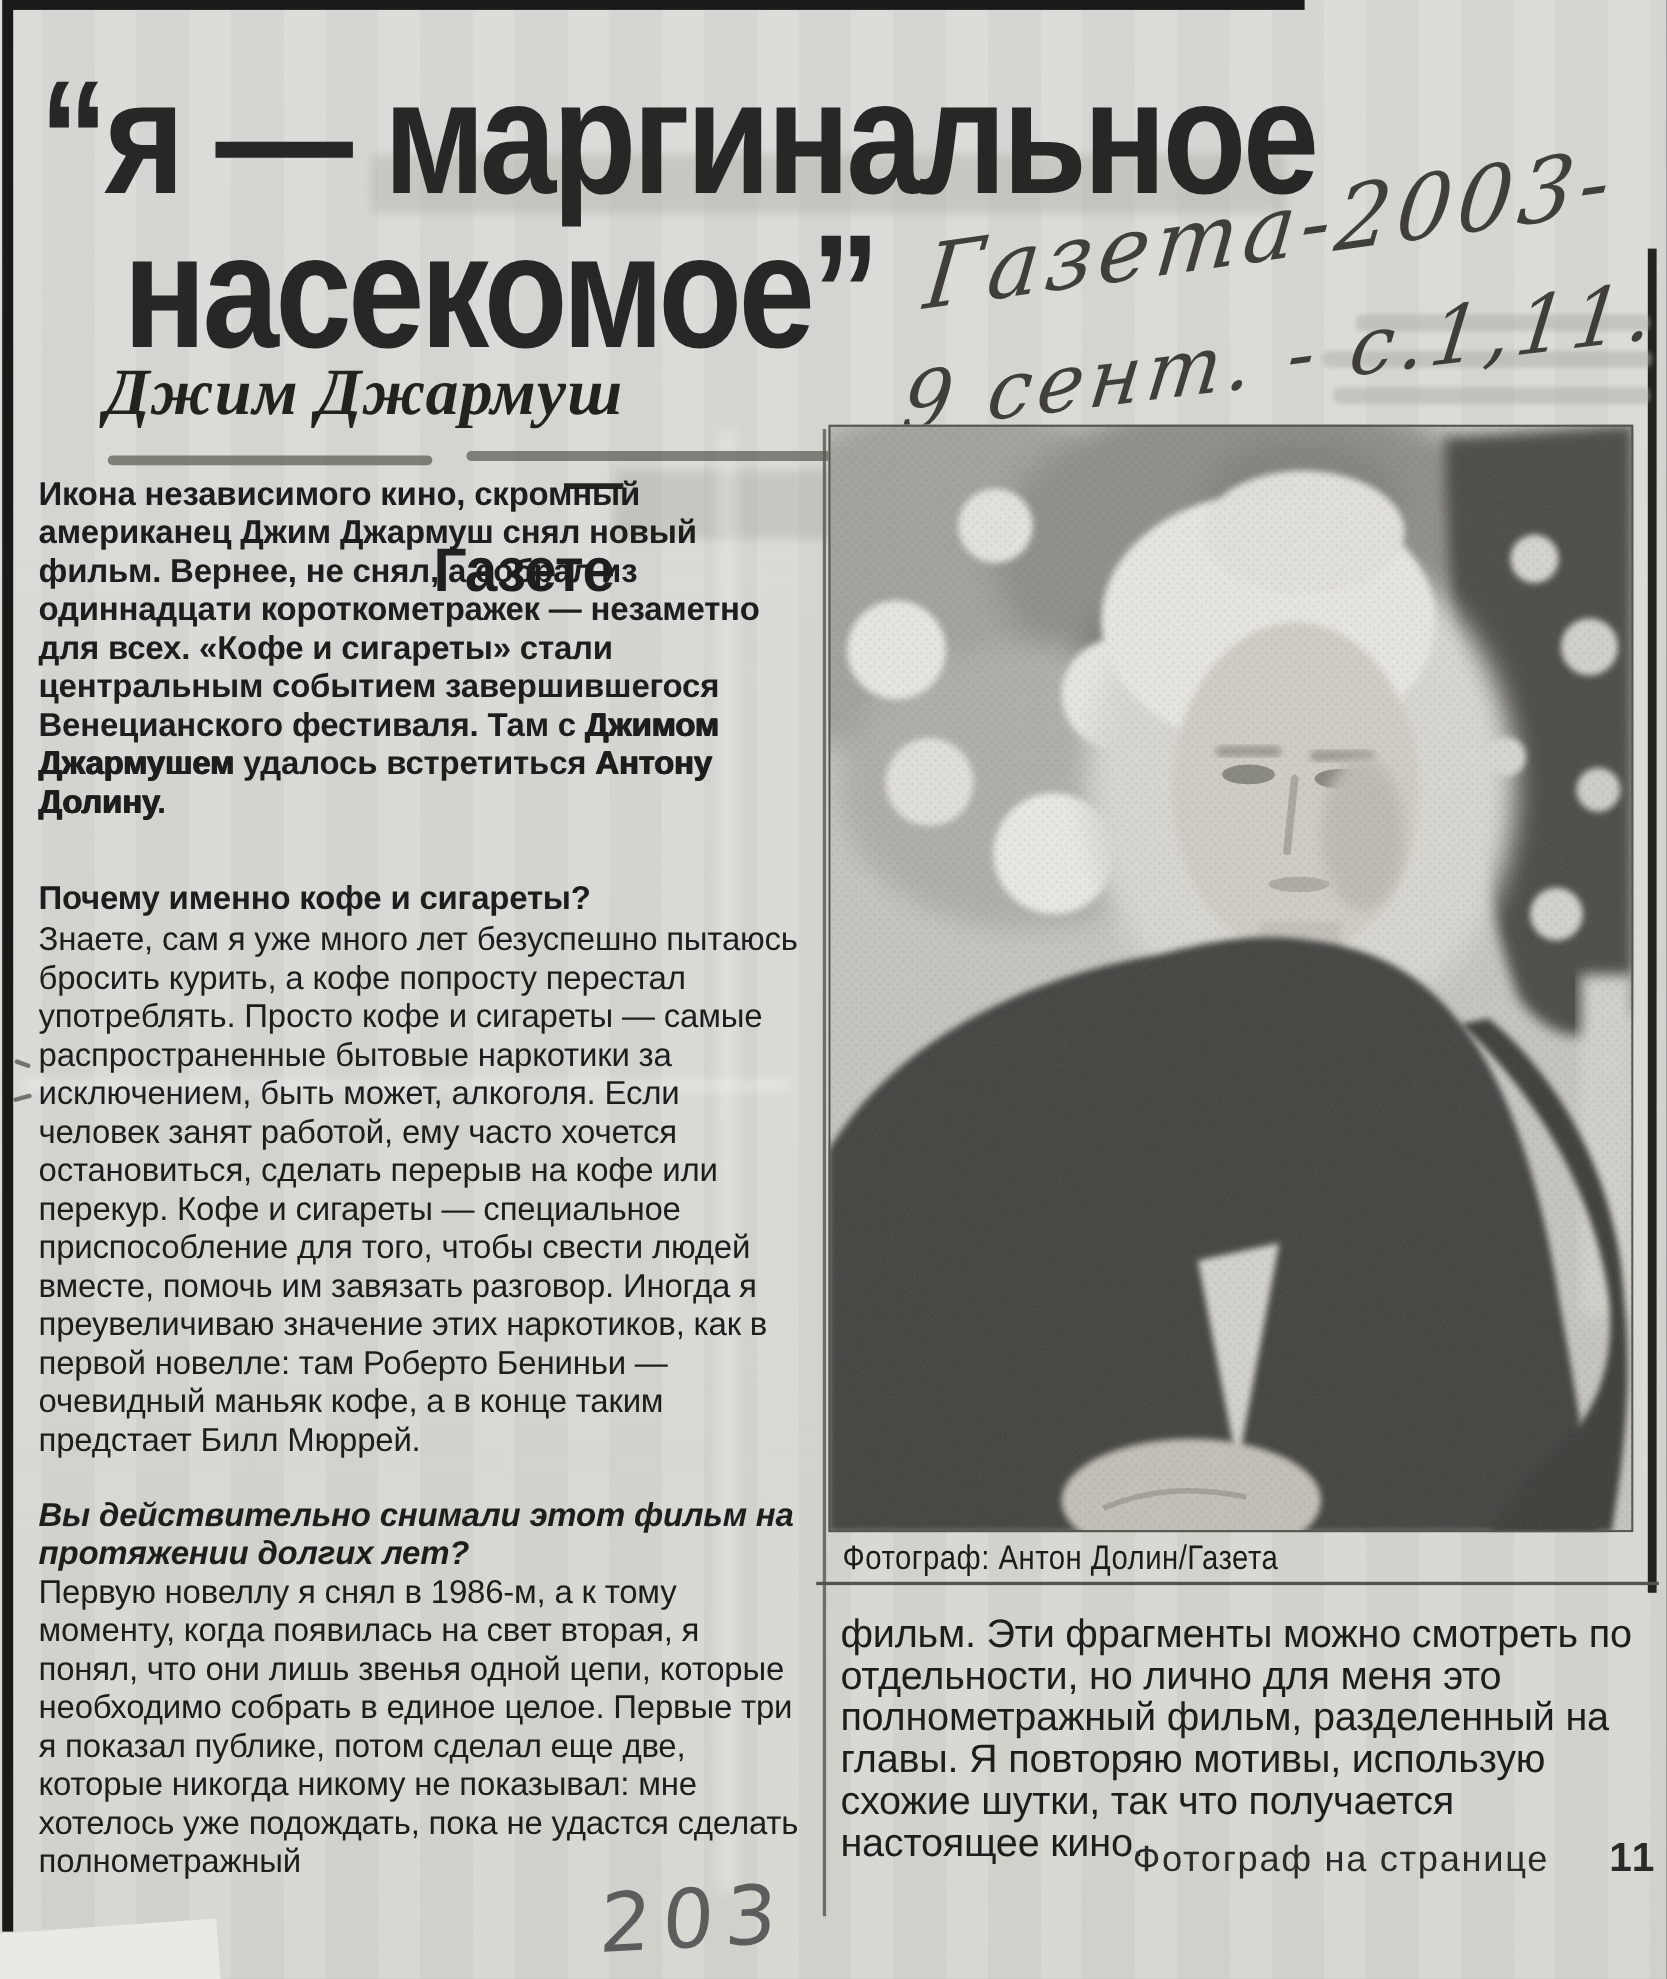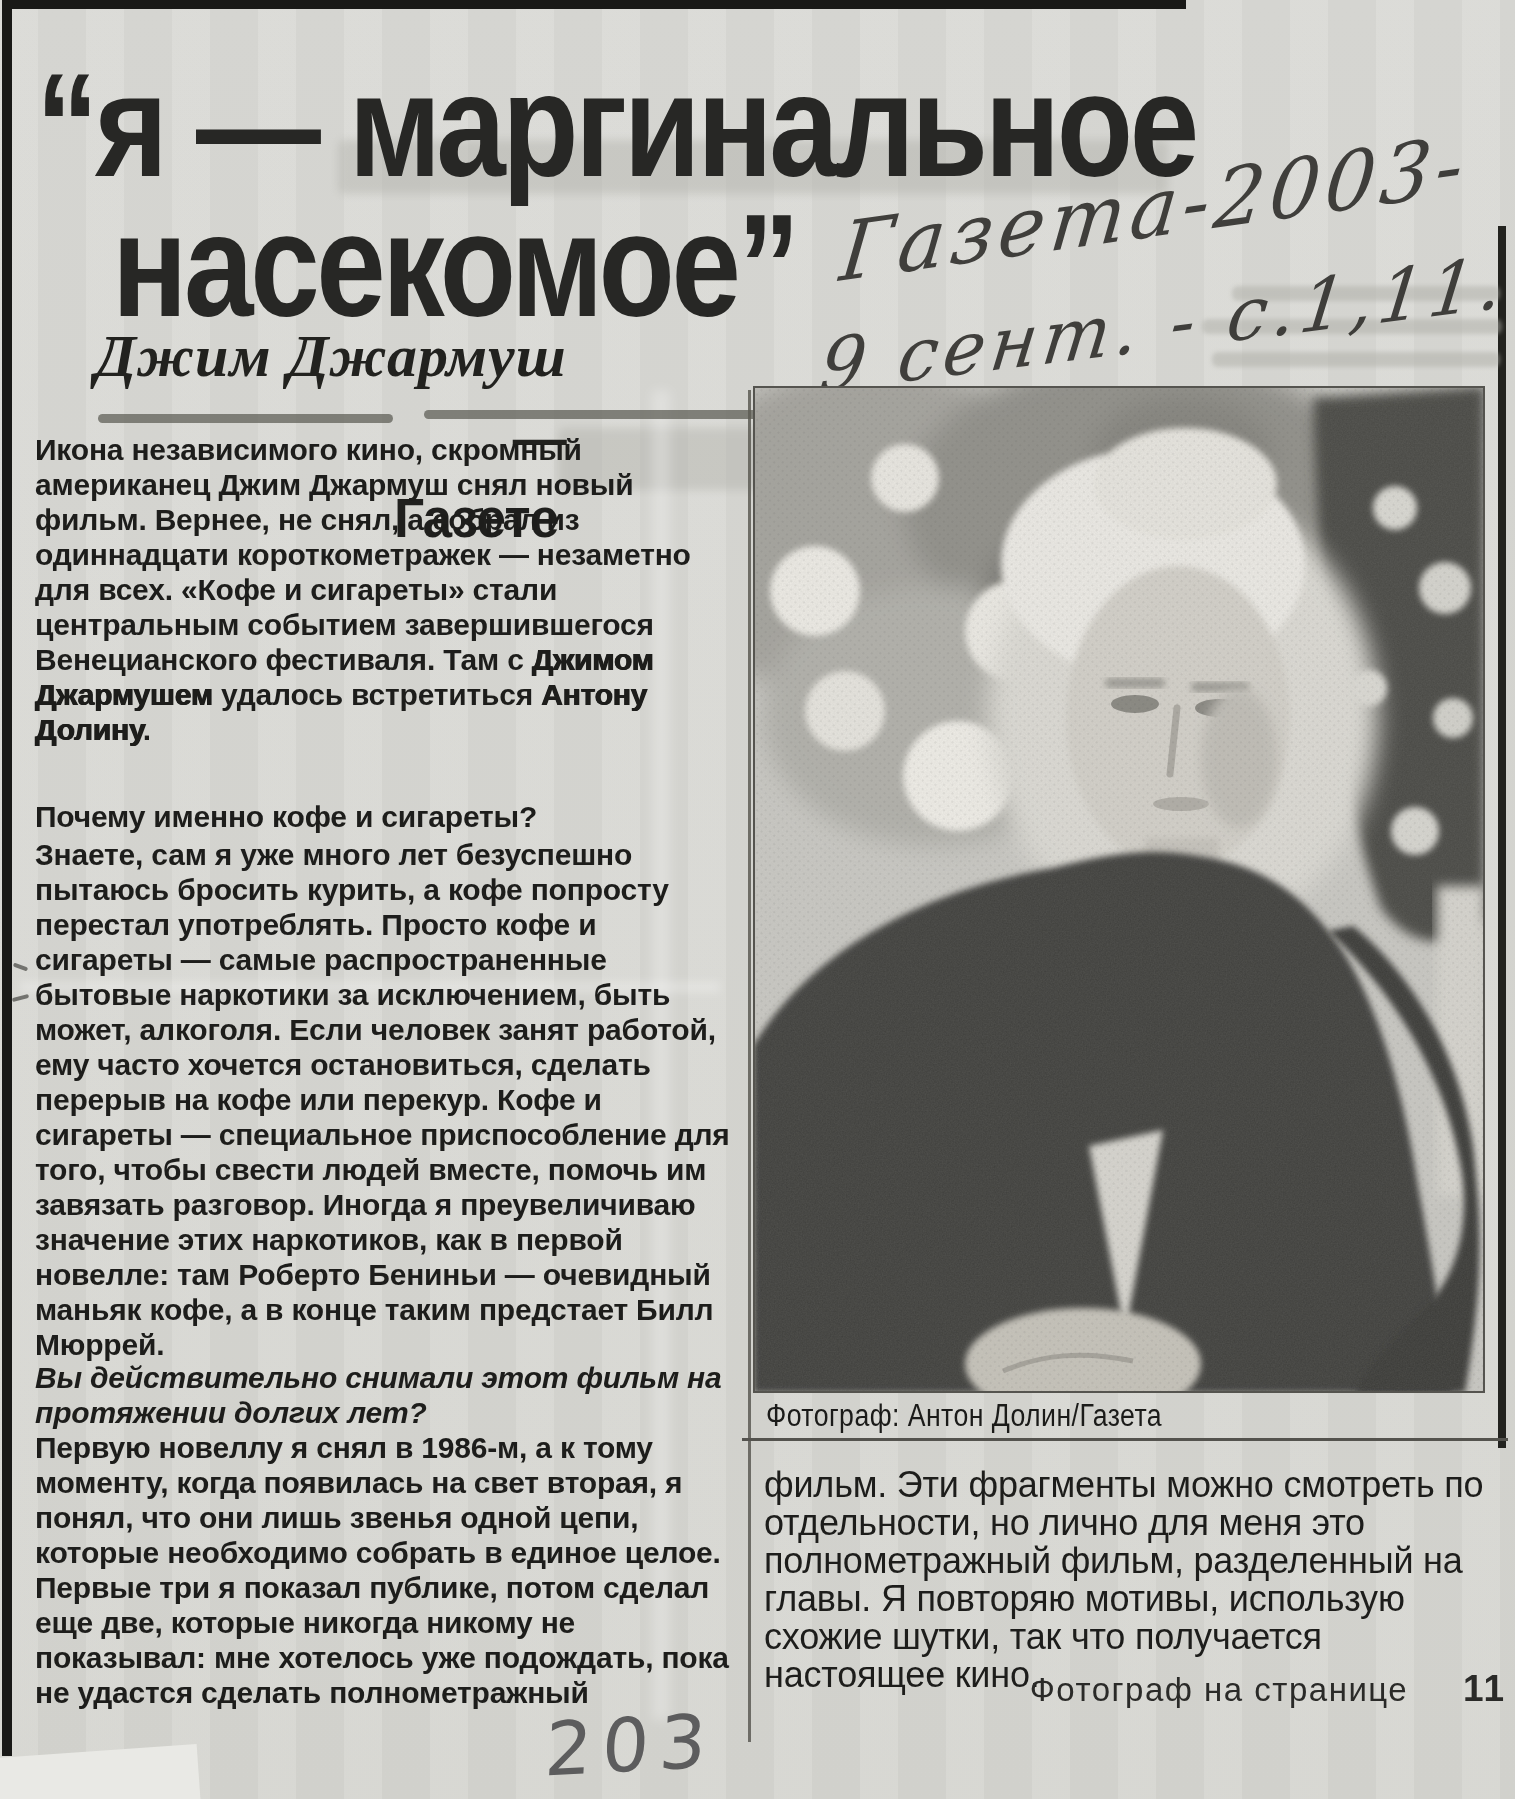--- a/index.html
+++ b/index.html
@@ -29,21 +29,21 @@
   .pen-underline{position:absolute;height:9px;background:rgba(88,88,80,.7);border-radius:5px;filter:blur(.6px);}
   
   .hand{
     position:absolute;font-family:"DejaVu Serif",serif;font-style:italic;color:#33322f;opacity:.92;
     white-space:nowrap;letter-spacing:5px;
   }
   .hand.l1{font-size:80px;transform:rotate(-8deg) skewX(-14deg);}
   .hand.l2{font-size:72px;transform:rotate(-7deg) skewX(-14deg);}
   .hand.num{font-family:"DejaVu Sans",sans-serif;font-style:normal;font-size:74px;letter-spacing:10px;color:#48484a;transform:rotate(-3deg) skewX(-6deg);opacity:.85;}
   
-  .body-text{font-size:30px;line-height:35px;letter-spacing:-.2px;color:#1d1d1b;text-align:left;font-weight:bold;}
+  .body-text{font-size:30px;line-height:35px;letter-spacing:-.2px;color:#1d1d1b;text-align:left;}
   .bold{font-weight:700;}
   .xbold{font-weight:700;text-shadow:.7px 0 currentColor,-.4px 0 currentColor;}
   .cont-text{font-size:36px;line-height:38px;letter-spacing:-.2px;color:#1d1d1b;}
   
   .caption{font-size:31px;letter-spacing:.5px;color:#1b1b19;transform:scaleX(.86);transform-origin:left top;white-space:nowrap;}
   
   .okon{width:688px;text-align:right;font-size:33px;letter-spacing:1.5px;color:#2a2a28;white-space:nowrap;}
   .okon .pg{font-size:37px;font-weight:700;letter-spacing:2px;margin-left:44px;}
   
   .vrule{width:3px;background:#5c5b54;opacity:.85;}

